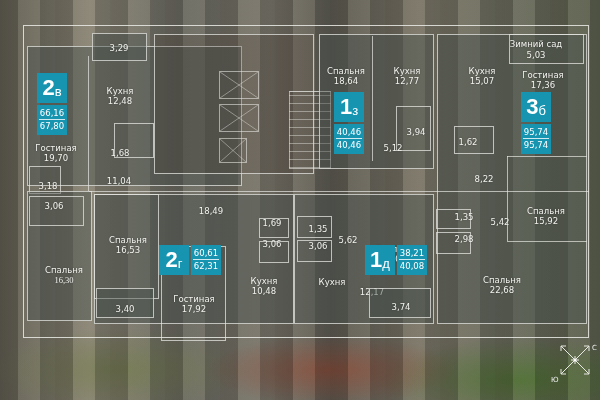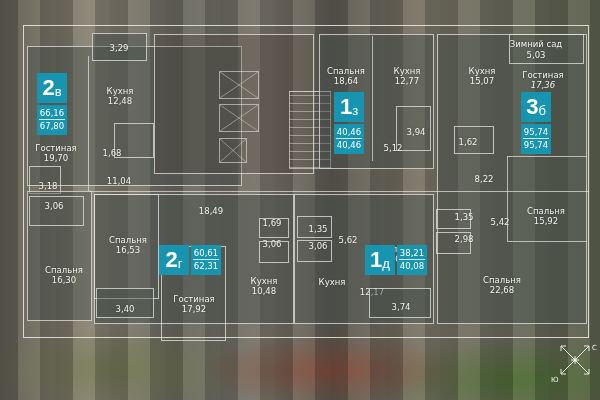--- a/index.html
+++ b/index.html
@@ -65,42 +65,42 @@
   <div class="room apt" style="left:3px;top:20px;width:215px;height:140px;">
   </div>
   <div class="room apt" style="left:68px;top:7px;width:55px;height:28px;"></div>
   <div class="label" style="left:95px;top:17px;">3,29</div>
   <div class="line" style="left:64px;top:30px;width:1px;height:135px;"></div>
   <div class="label" style="left:96px;top:60px;">Кухня</div>
   <div class="label" style="left:96px;top:70px;">12,48</div>
   <div class="label" style="left:32px;top:117px;">Гостиная</div>
   <div class="label" style="left:32px;top:127px;">19,70</div>
   <div class="room" style="left:90px;top:97px;width:40px;height:35px;"></div>
-  <div class="label" style="left:88px;top:122px;text-align:right;">1,68</div>
+  <div class="label" style="left:96px;top:122px;text-align:right;">1,68</div>
   <div class="room" style="left:5px;top:140px;width:32px;height:28px;"></div>
   <div class="label" style="left:24px;top:155px;">3,18</div>
   <div class="label" style="left:95px;top:150px;">11,04</div>
 
   <div class="badge badge-v" style="left:13px;top:47px;">
     <div class="b-type" style="width:30px;height:30px;">
       <span class="num">2</span>
         <span class="let">в</span>
     </div>
     <div class="b-area" style="width:30px;height:30px;">
       <span>66,16</span>
       <span class="sep"></span>
       <span>67,80</span>
     </div>
   </div>
 
   <div class="room apt" style="left:3px;top:165px;width:65px;height:130px;"></div>
   <div class="room" style="left:5px;top:170px;width:55px;height:30px;"></div>
   <div class="label" style="left:30px;top:175px;">3,06</div>
   <div class="label" style="left:40px;top:239px;">Спальня</div>
-  <div class="label" style="left:40px;top:249px;">16,30</div>
+  <div class="label" style="left:40px;top:249px;font-family:Liberation Serif, serif;">16,30</div>
 
   <div class="room apt" style="left:70px;top:168px;width:200px;height:130px;"></div>
   <div class="room" style="left:70px;top:168px;width:65px;height:105px;"></div>
   <div class="label" style="left:104px;top:209px;">Спальня</div>
   <div class="label" style="left:104px;top:219px;">16,53</div>
   <div class="label" style="left:187px;top:180px;">18,49</div>
   <div class="room" style="left:235px;top:192px;width:30px;height:20px;"></div>
   <div class="label" style="left:248px;top:192px;">1,69</div>
   <div class="room" style="left:235px;top:215px;width:30px;height:22px;"></div>
   <div class="label" style="left:248px;top:213px;">3,06</div>
@@ -165,21 +165,21 @@
       <span class="sep"></span>
       <span>40,46</span>
     </div>
   </div>
 
   <div class="room apt" style="left:413px;top:8px;width:150px;height:290px;"></div>
   <div class="room" style="left:485px;top:8px;width:75px;height:30px;"></div>
   <div class="label" style="left:512px;top:13px;">Зимний сад</div>
   <div class="label" style="left:512px;top:24px;">5,03</div>
   <div class="label" style="left:519px;top:44px;">Гостиная</div>
-  <div class="label" style="left:519px;top:54px;font-style:italic;">17,36</div>
+  <div class="label" style="left:519px;top:54px;">17,36</div>
   <div class="label" style="left:458px;top:40px;">Кухня</div>
   <div class="label" style="left:458px;top:50px;">15,07</div>
   <div class="room" style="left:430px;top:100px;width:40px;height:28px;"></div>
   <div class="label" style="left:444px;top:111px;">1,62</div>
   <div class="label" style="left:460px;top:148px;">8,22</div>
   <div class="room" style="left:412px;top:183px;width:35px;height:20px;"></div>
   <div class="label" style="left:440px;top:186px;">1,35</div>
   <div class="label" style="left:476px;top:191px;text-align:center;">5,42</div>
   <div class="room" style="left:412px;top:206px;width:35px;height:22px;"></div>
   <div class="label" style="left:440px;top:208px;">2,98</div>

